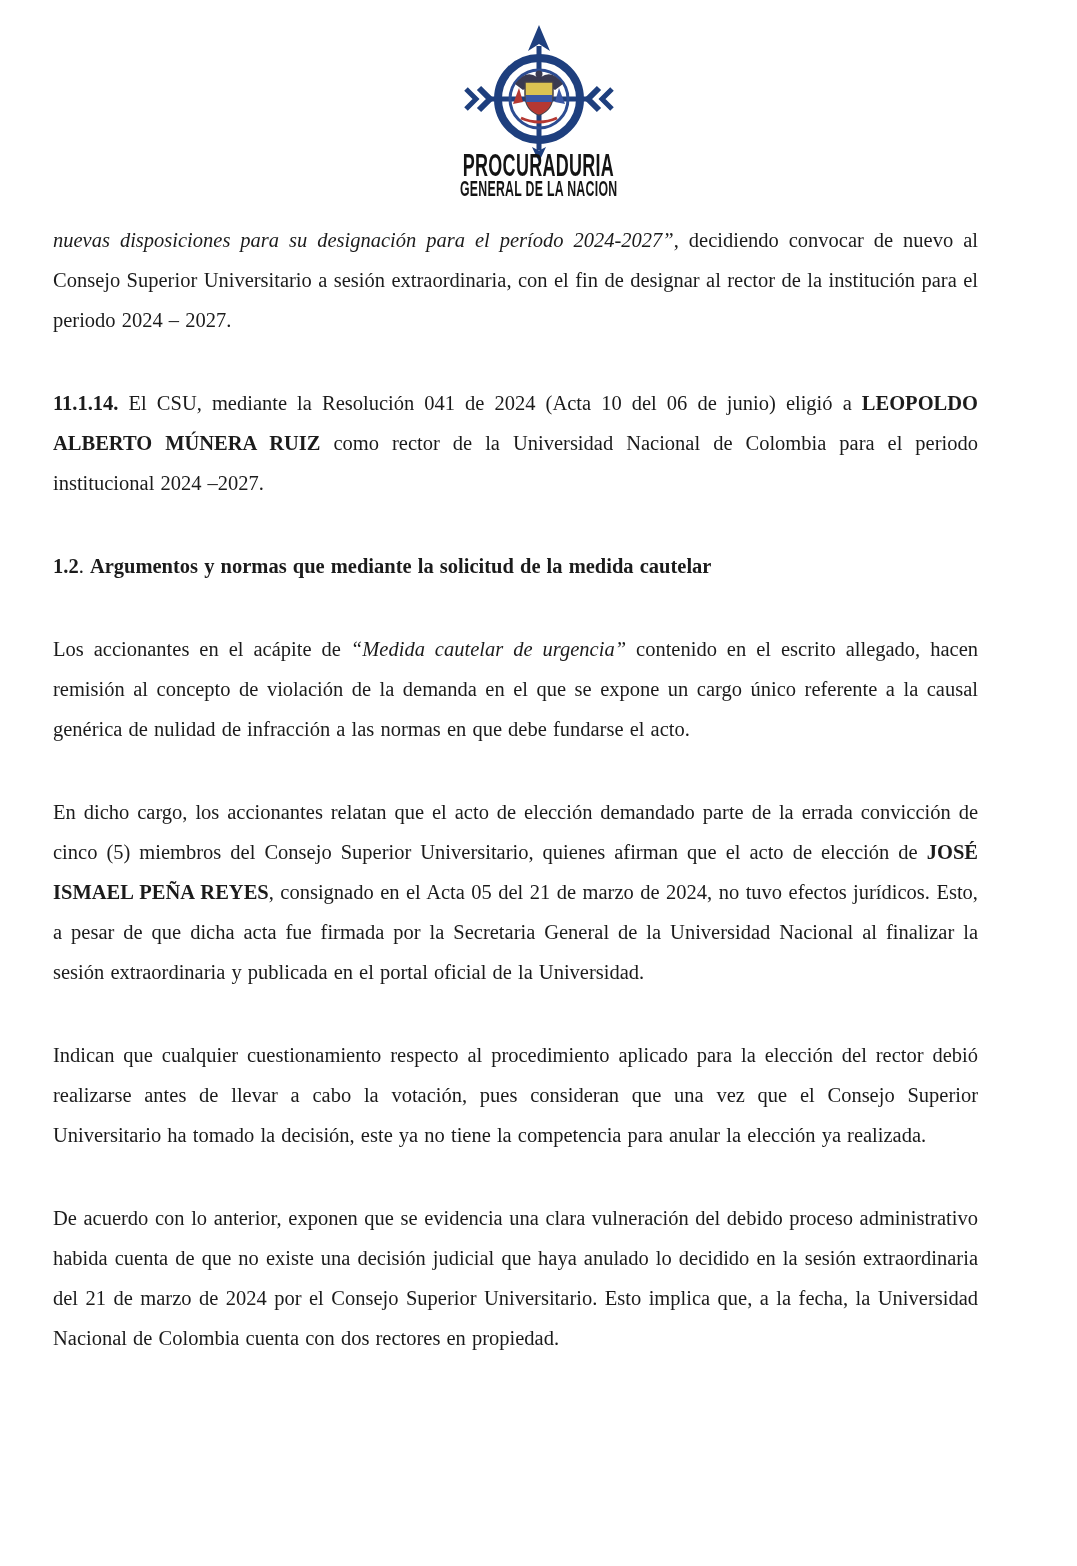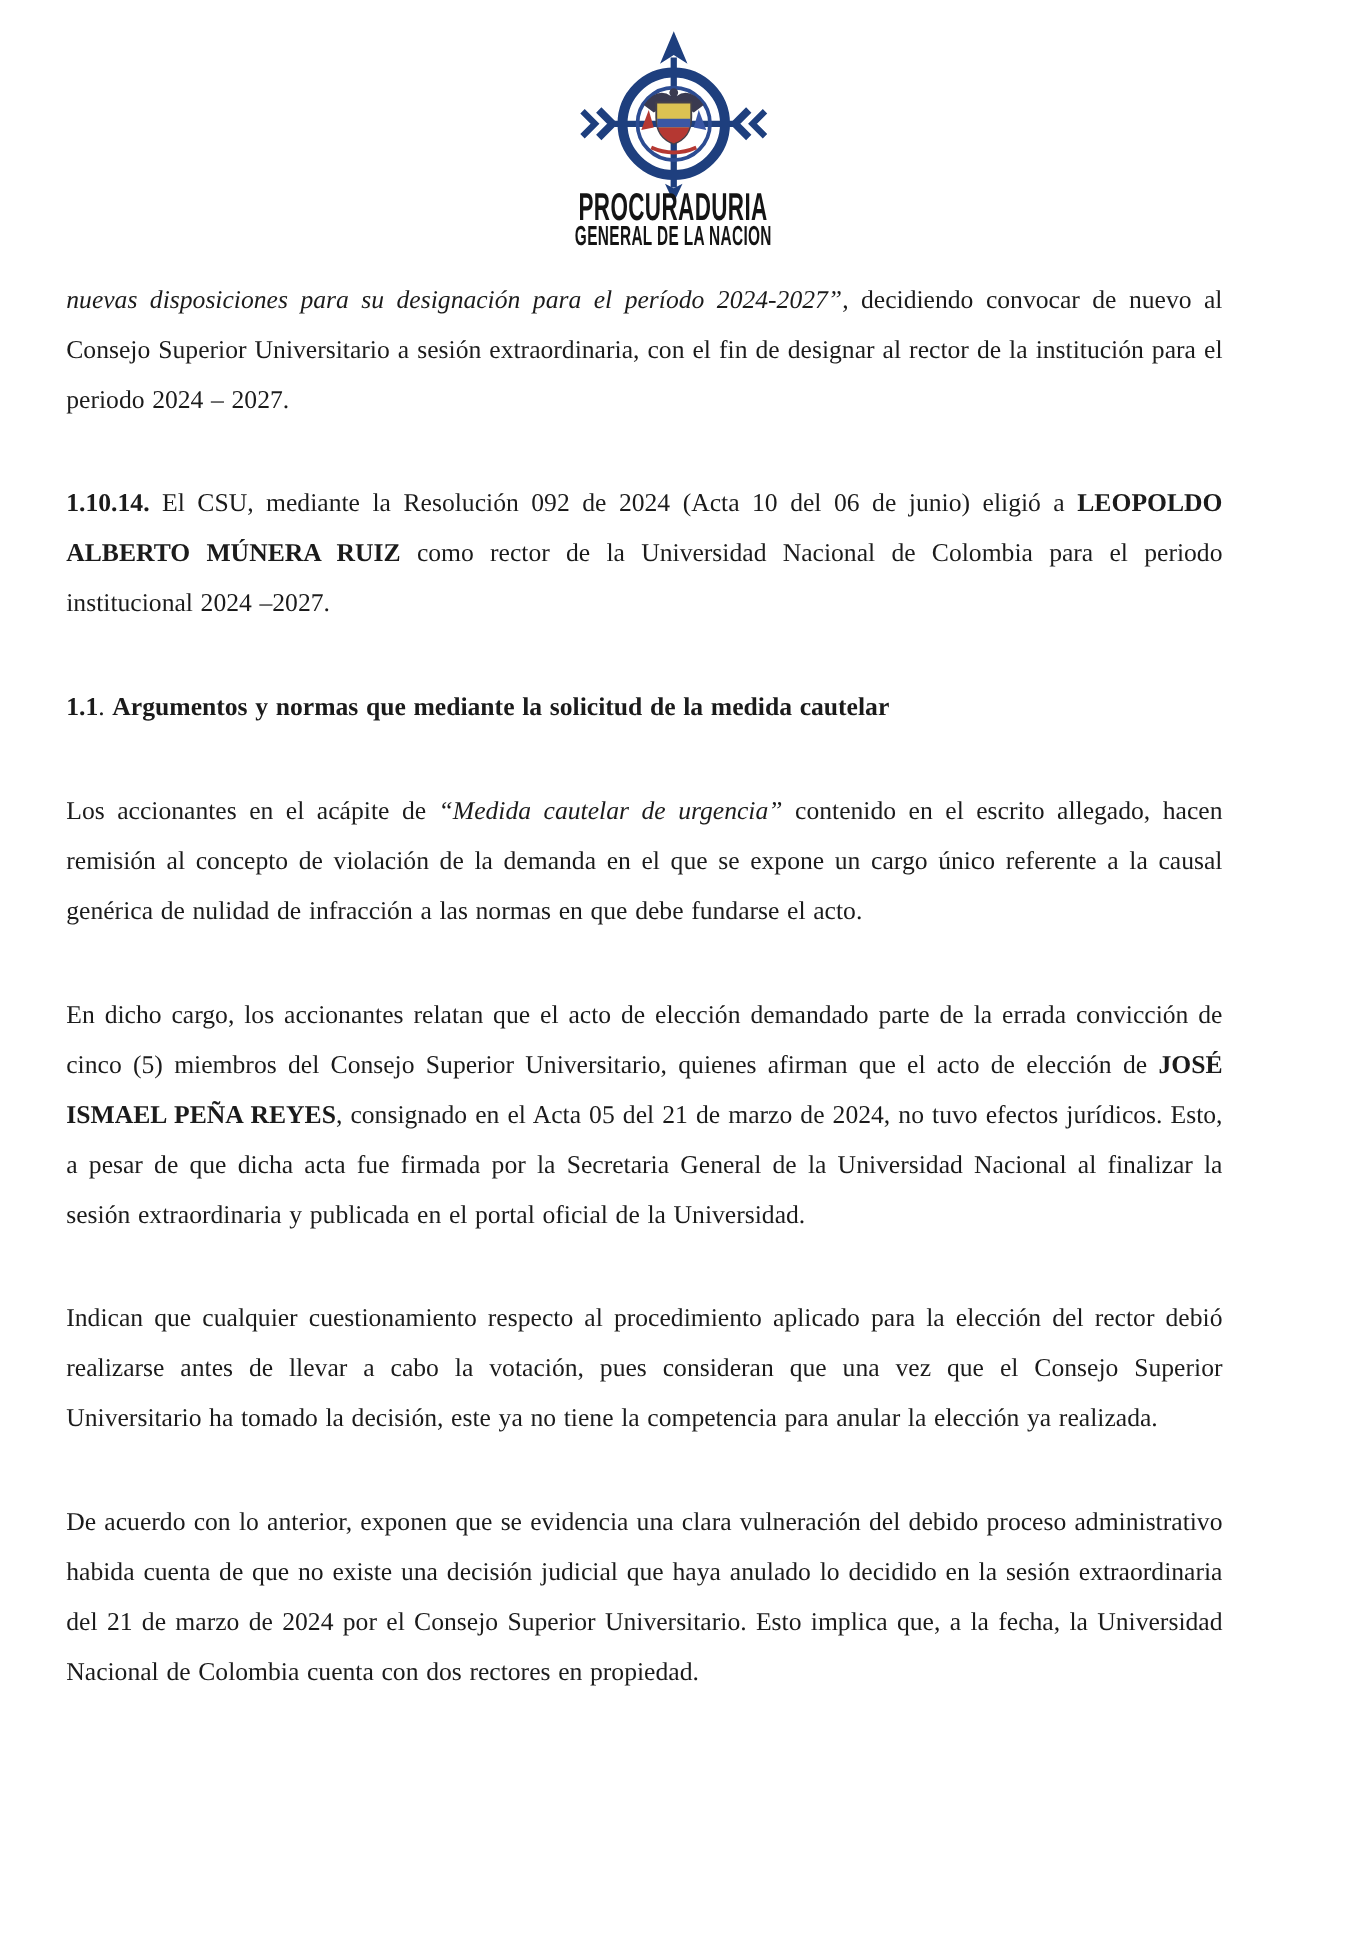--- a/index.html
+++ b/index.html
@@ -97,21 +97,21 @@
       <path d="M63.5 78 h25 q-2.5 9.5 -12.5 12.5 q-10 -3 -12.5 -12.5 Z" fill="#b53832"></path>
 
       <path d="M58 94 Q76 102 94 94" stroke="#b53832" stroke-width="3" fill="none"></path>
     </svg>
     <div class="logo-line1">PROCURADURIA</div>
     <div class="logo-line2">GENERAL DE LA NACION</div>
   </header>
 
   <main class="doc-body" id="doc-body">
       <p class="para"><span class="run-italic">nuevas disposiciones para su designación para el período 2024-2027”</span><span class="run-normal">, decidiendo convocar de nuevo al Consejo Superior Universitario a sesión extraordinaria, con el fin de designar al rector de la institución para el periodo 2024 – 2027.</span></p>
-      <p class="para"><span class="run-bold">1.10.14.</span><span class="run-normal"> El CSU, mediante la Resolución 092 de 2024 (Acta 10 del 06 de junio) eligió a </span><span class="run-bold">LEOPOLDO ALBERTO MÚNERA RUIZ</span><span class="run-normal"> como rector de la Universidad Nacional de Colombia para el periodo institucional 2024 –2027.</span></p>
-      <p class="para"><span class="run-bold">1.1</span><span class="run-normal">. </span><span class="run-bold">Argumentos y normas que mediante la solicitud de la medida cautelar</span></p>
+      <p class="para"><span class="run-bold">11.1.14.</span><span class="run-normal"> El CSU, mediante la Resolución 041 de 2024 (Acta 10 del 06 de junio) eligió a </span><span class="run-bold">LEOPOLDO ALBERTO MÚNERA RUIZ</span><span class="run-normal"> como rector de la Universidad Nacional de Colombia para el periodo institucional 2024 –2027.</span></p>
+      <p class="para"><span class="run-bold">1.2</span><span class="run-normal">. </span><span class="run-bold">Argumentos y normas que mediante la solicitud de la medida cautelar</span></p>
       <p class="para"><span class="run-normal">Los accionantes en el acápite de </span><span class="run-italic">“Medida cautelar de urgencia”</span><span class="run-normal"> contenido en el escrito allegado, hacen remisión al concepto de violación de la demanda en el que se expone un cargo único referente a la causal genérica de nulidad de infracción a las normas en que debe fundarse el acto.</span></p>
       <p class="para"><span class="run-normal">En dicho cargo, los accionantes relatan que el acto de elección demandado parte de  la errada convicción de cinco (5) miembros del Consejo Superior Universitario, quienes afirman que el acto de elección de </span><span class="run-bold">JOSÉ ISMAEL PEÑA REYES</span><span class="run-normal">, consignado en el Acta 05 del 21 de marzo de 2024, no tuvo efectos jurídicos. Esto, a pesar de que dicha acta fue firmada por la Secretaria General de la Universidad Nacional al finalizar la sesión extraordinaria y publicada en el portal oficial de la Universidad.</span></p>
       <p class="para"><span class="run-normal">Indican que cualquier cuestionamiento respecto al procedimiento aplicado para la elección del rector debió realizarse antes de llevar a cabo la votación, pues consideran que una vez que el Consejo Superior Universitario ha tomado la decisión, este ya no tiene la competencia para anular la elección ya realizada.</span></p>
       <p class="para"><span class="run-normal">De acuerdo con lo anterior, exponen que se evidencia una clara vulneración del debido proceso administrativo habida cuenta de que no existe una decisión judicial que haya anulado lo decidido en la sesión extraordinaria del 21 de marzo de 2024 por el Consejo Superior Universitario. Esto implica que, a la fecha, la Universidad Nacional de Colombia cuenta con dos rectores en propiedad.</span></p>
     </main>
 
 </div>
 
 </body></html>

